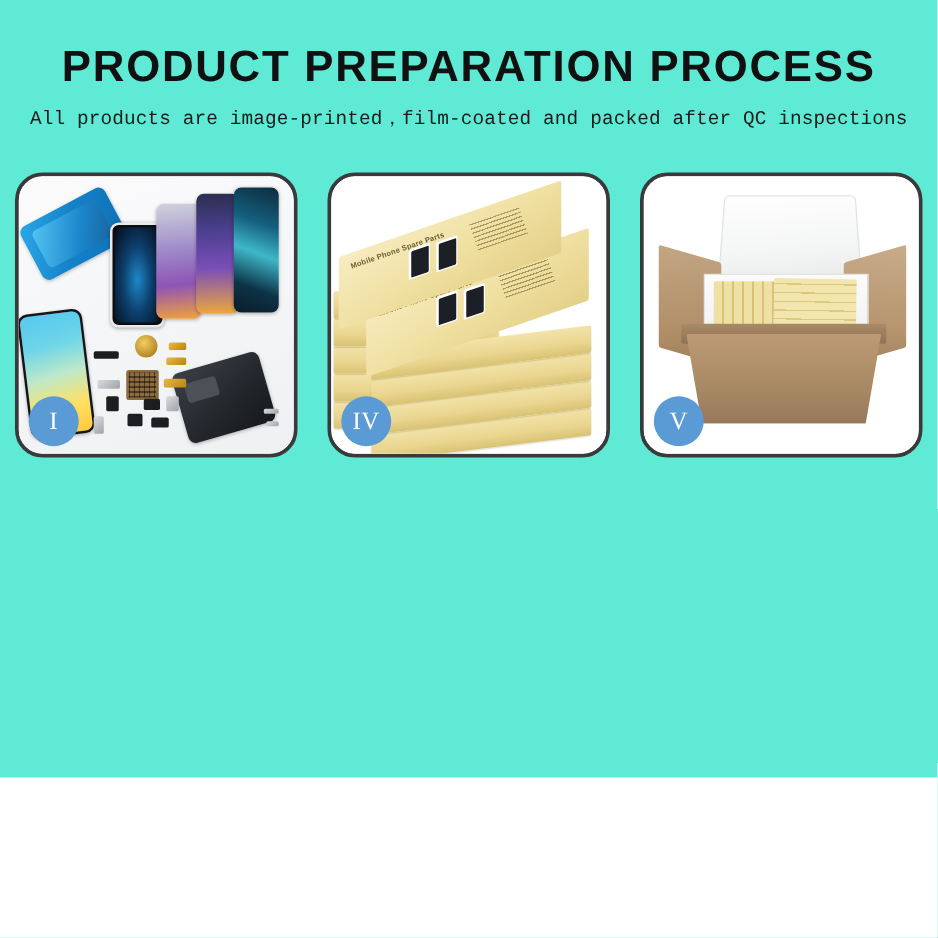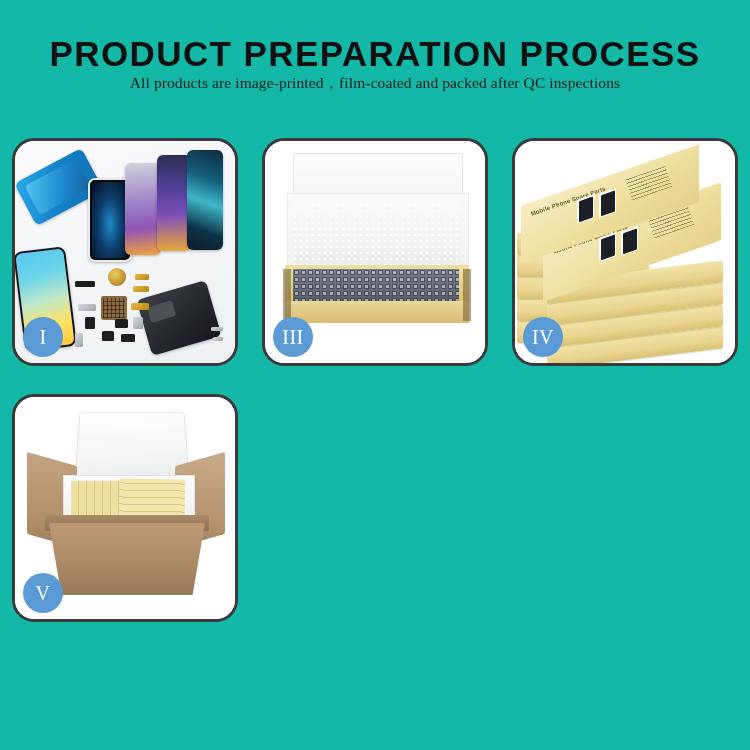--- a/index.html
+++ b/index.html
@@ -10,41 +10,42 @@
   body {
     width: 750px;
     height: 750px;
     overflow: hidden;
     font-family: "Liberation Sans", sans-serif;
     -webkit-font-smoothing: antialiased;
   }
   .page {
     position: relative;
     width: 750px;
-    height: 750px;
-    background: #14b8a6;
+    height: 622px;
+    background: #5eead4;
     box-sizing: border-box;
   }
 
   
   .header {
     padding-top: 36px;
     text-align: center;
   }
   .title {
     font-family: "Liberation Sans", sans-serif;
     font-size: 35px;
     font-weight: 700;
     letter-spacing: 1.4px;
     color: #111111;
     line-height: 1.05;
     white-space: nowrap;
   }
   .subtitle {
-    font-family: Liberation Serif, serif;
+    margin-top: 11px;
+    font-family: Liberation Mono, monospace;
     font-size: 15.5px;
     font-weight: 400;
     letter-spacing: 0.1px;
     color: #1b1b1b;
     white-space: nowrap;
   }
 
   
   .grid {
     position: absolute;
@@ -410,33 +411,20 @@
         <div class="bit dark" style="left:87px;  top:190px; width:12px; height:10px;"></div>
         <div class="bit silver" style="left:60px;  top:192px; width:8px;  height:14px;"></div>
         <div class="bit dark" style="left:106px; top:193px; width:14px; height:8px;"></div>
         <div class="bit silver" style="left:196px; top:186px; width:12px; height:4px;"></div>
         <div class="bit silver" style="left:198px; top:196px; width:10px; height:4px;"></div>
       </div>
       <div class="badge">I</div>
     </div>
 
 
-    <div class="panel">
-      <div class="panel-photo p3">
-        <div class="box3-lid"></div>
-        <div class="box3-inner"></div>
-        <div class="box3-foam"></div>
-        <div class="box3-tray"></div>
-        <div class="box3-contents"></div>
-        <div class="box3-tray-front"></div>
-        <div class="box3-tray-side-l"></div>
-        <div class="box3-tray-side-r"></div>
-      </div>
-      <div class="badge">III</div>
-    </div>
 
     <div class="panel">
       <div class="panel-photo p4">
         <div class="stack">
 
           <div class="gbox" style="left:0px;  top:170px; width:132px; height:22px;"></div>
           <div class="gbox" style="left:0px;  top:148px; width:132px; height:22px;"></div>
           <div class="gbox" style="left:0px;  top:126px; width:132px; height:22px;"></div>
           <div class="gbox" style="left:0px;  top:104px; width:132px; height:22px;"></div>
           <div class="gbox" style="left:0px;  top:82px;  width:132px; height:22px;"></div>

